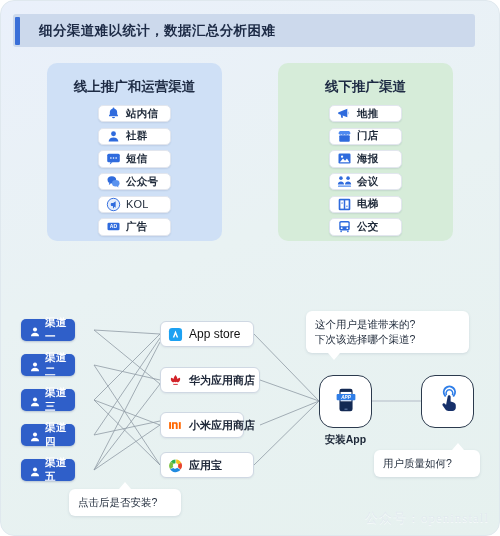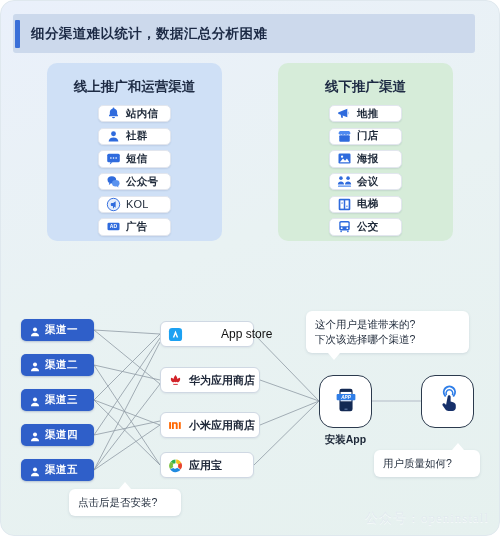--- a/index.html
+++ b/index.html
@@ -14,24 +14,24 @@
     width:500px;height:536px;
     box-sizing:border-box;
     background:linear-gradient(160deg,#eaf0fb 0%,#e9f2f3 45%,#e6f1ef 100%);
     border-radius:14px;
     border:1px solid #dfe8ee;
     overflow:hidden;
   }
 
   
   .banner{
-    position:absolute;left:12px;top:13px;width:462px;height:39px;
+    position:absolute;left:12px;top:13px;width:462px;height:33px;
     background:#ccd9ec;
     border-radius:3px;
-    display:flex;align-items:center;
+    display:flex;align-items:center;gap:8px;
   }
   .banner-bar{
     width:5px;height:28px;background:#3a6fd8;border-radius:1px;
     margin-left:2px;flex:0 0 auto;
   }
   .banner-text{
     margin-left:11px;
     font-size:13.5px;font-weight:bold;color:#1c2a45;
     letter-spacing:.4px;white-space:nowrap;
   }
@@ -67,21 +67,21 @@
   }
   .chip .lb.lat{font-weight:normal;font-size:11px;}
 
   
   .flow{
     position:absolute;left:0;top:296px;width:500px;height:240px;
   }
   svg.lines{position:absolute;left:0;top:0;width:500px;height:240px;}
 
   .chan{
-    position:absolute;width:73px;height:22px;
+    position:absolute;width:54px;height:22px;
     background:#2f5fc9;border-radius:5px;
     display:flex;align-items:center;
     box-shadow:0 1px 2px rgba(30,60,120,.25);
   }
   .chan .ic{width:12px;height:12px;margin-left:8px;margin-right:4px;flex:0 0 auto;}
   .chan .lb{font-size:10.5px;color:#fff;font-weight:bold;letter-spacing:.5px;}
 
   .store{
     position:absolute;height:26px;
     background:#ffffff;border:1px solid #cfd8e3;border-radius:6px;
@@ -343,21 +343,21 @@
       <span class="lb">渠道四</span>
     </div>
     <div class="chan" style="left:20px;top:162px;">
       <span class="ic"><svg viewBox="0 0 16 16" width="12" height="12">
             <circle cx="8" cy="4.6" r="2.7" fill="#fff"></circle>
             <path d="M2.6 13.6c0-2.8 2.4-4.6 5.4-4.6s5.4 1.8 5.4 4.6z" fill="#fff"></path>
           </svg></span>
       <span class="lb">渠道五</span>
     </div>
 
-    <div class="store" style="left:159px;top:24px;width:94px;gap:32px;">
+    <div class="store" style="left:159px;top:24px;width:94px;">
       <span class="ic">
         <svg viewBox="0 0 16 16" width="15" height="15">
             <rect x="1" y="1" width="14" height="14" rx="3.4" fill="#1ca1f2"></rect>
             <path d="M8 3.6 5.1 11.3h1.6L8 7.6l1.3 3.7h1.6z" fill="#fff"></path>
             <path d="M4.5 11.9h7v1h-7z" fill="#fff" opacity="0"></path>
           </svg>
       </span>
       <span class="lb lat">App store</span>
     </div>
 
@@ -366,21 +366,21 @@
         <svg viewBox="0 0 16 16" width="15" height="15">
             <path d="M8 2.2c-1.5 2-2.2 3.6-2.2 5 0 1.6 1 2.7 2.2 2.7s2.2-1.1 2.2-2.7c0-1.4-.7-3-2.2-5z" fill="#d2232a"></path>
             <path d="M3.2 5.1c-.6 2 .3 4 1.8 4.7 1 .5 2-.1 2.2-1.1.2-.9-.4-1.9-1.6-2.6-.8-.5-1.6-.8-2.4-1z" fill="#d2232a"></path>
             <path d="M12.8 5.1c-.8.2-1.6.5-2.4 1-1.2.7-1.8 1.7-1.6 2.6.2 1 1.2 1.6 2.2 1.1 1.5-.7 2.4-2.7 1.8-4.7z" fill="#d2232a"></path>
             <path d="M5.6 11.6h4.8v1H5.6z" fill="#d2232a"></path>
           </svg>
       </span>
       <span class="lb">华为应用商店</span>
     </div>
 
-    <div class="store" style="left:159px;top:115px;width:100px;">
+    <div class="store" style="left:159px;top:115px;width:84px;">
       <span class="ic">
         <svg viewBox="0 0 16 16" width="15" height="15">
             <rect x="1.2" y="4.4" width="2" height="7.2" fill="#ff6700"></rect>
             <path d="M4.2 4.4h4.3c1.1 0 1.8.7 1.8 1.8v5.4h-2V6.8c0-.4-.2-.6-.6-.6H6.2v5.4h-2z" fill="#ff6700"></path>
             <rect x="11.6" y="4.4" width="2" height="7.2" fill="#ff6700"></rect>
           </svg>
       </span>
       <span class="lb">小米应用商店</span>
     </div>
 

